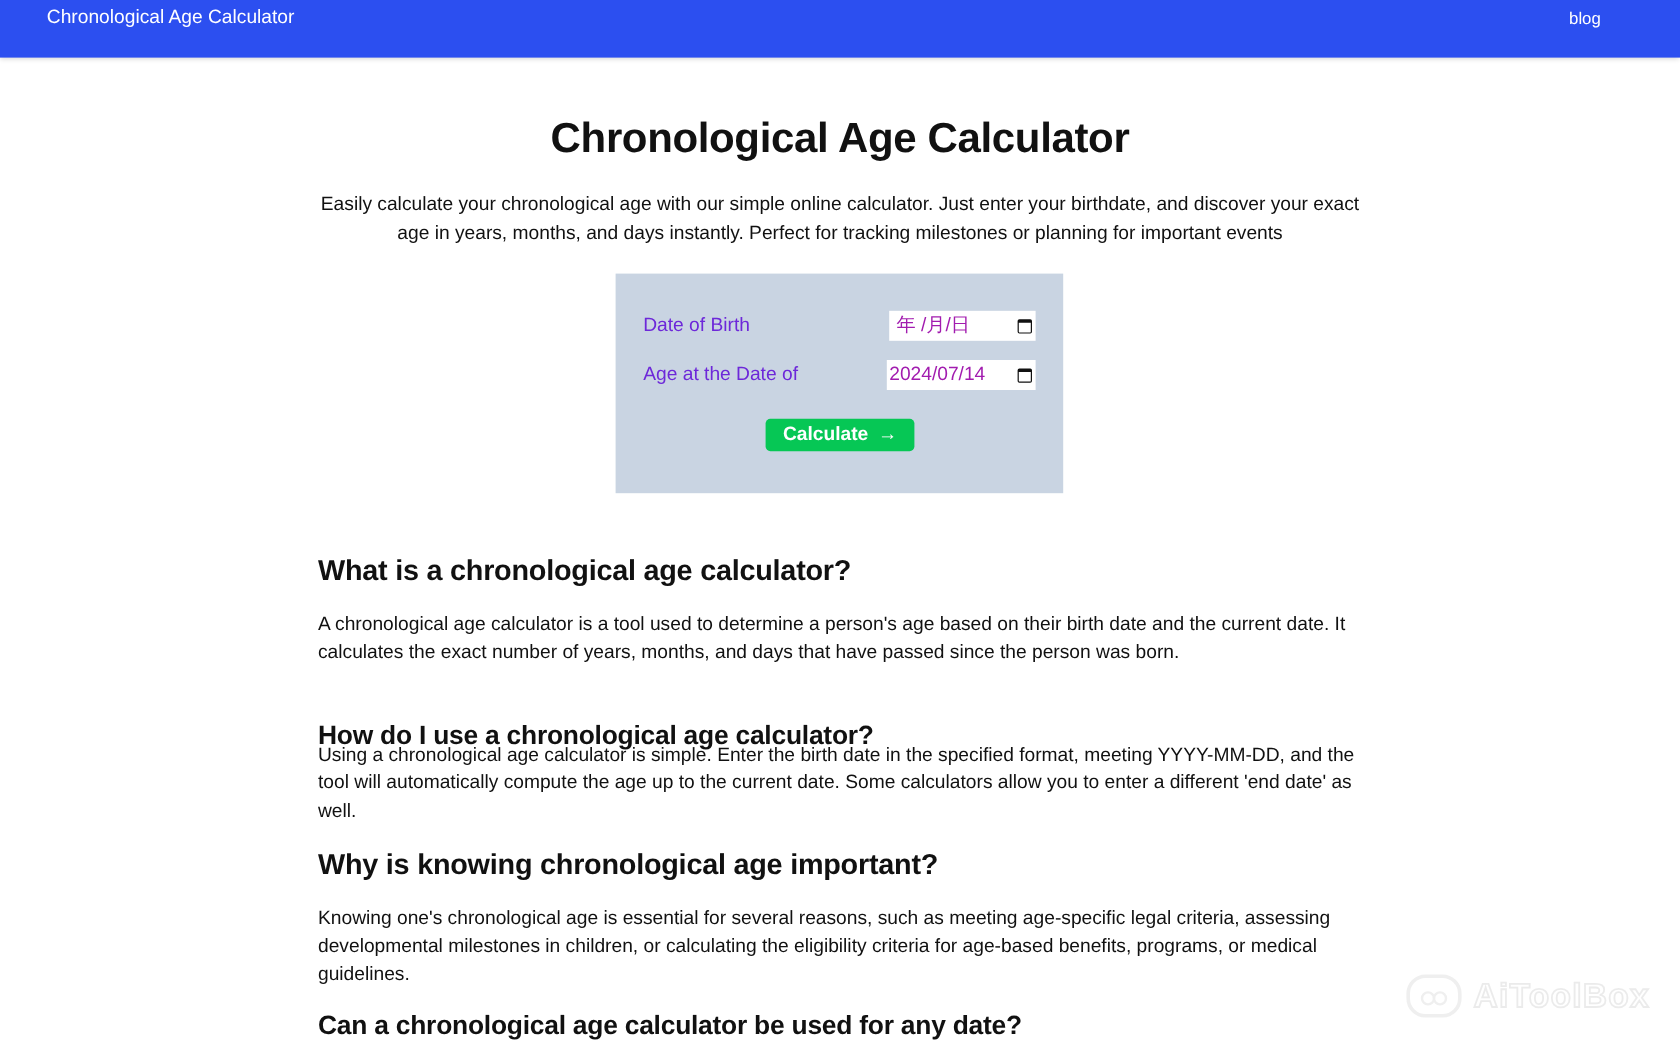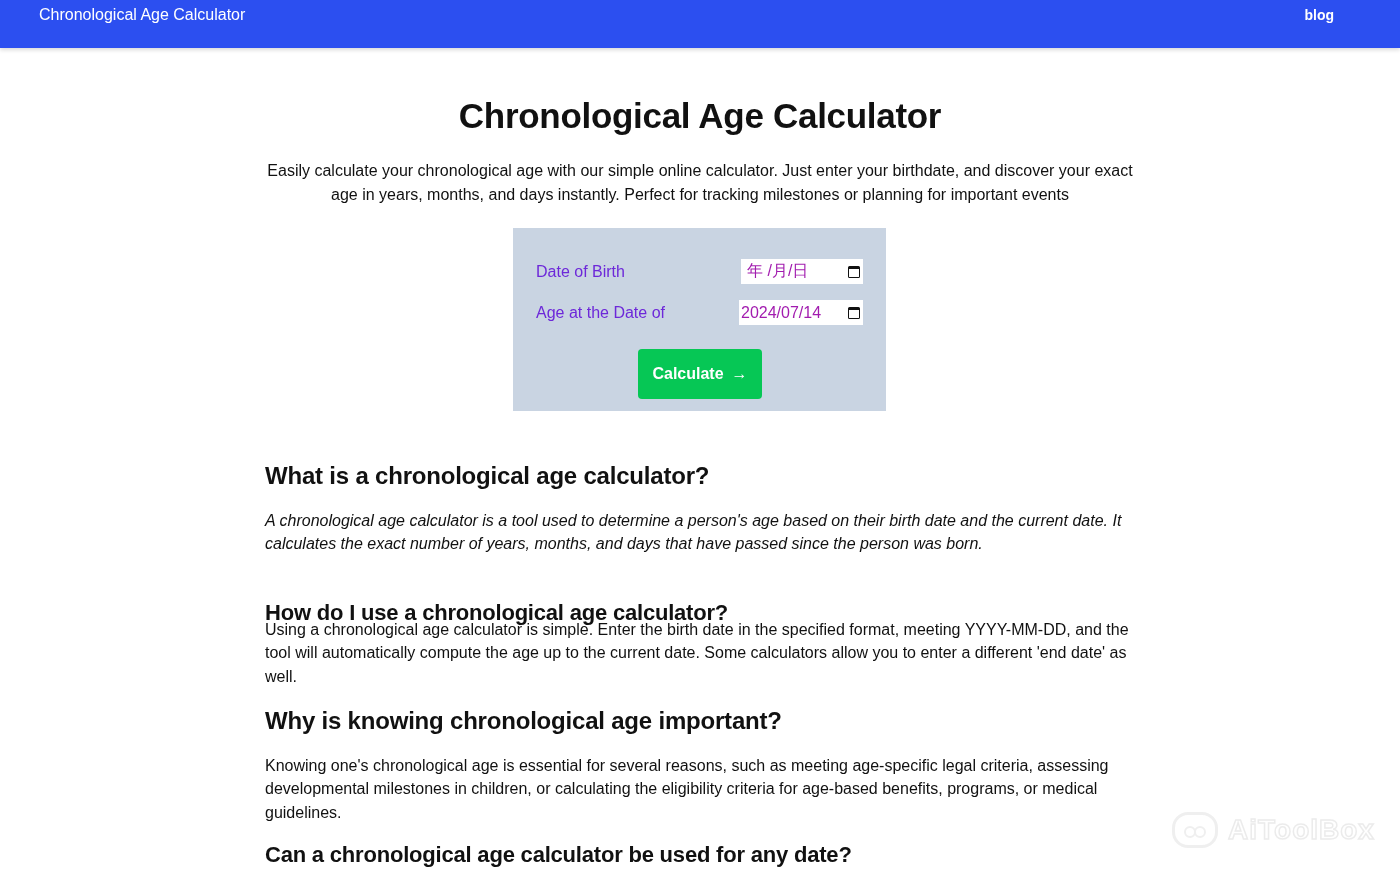--- a/index.html
+++ b/index.html
@@ -10,21 +10,21 @@
       position: absolute; left: 0; top: 0; width: 1400px; height: 48px;
       background: #2c4ff0;
       box-shadow: 0 2px 4px rgba(0,0,0,0.15);
     }
     .brand {
       position: absolute; left: 39px; top: 5px;
       color: #ffffff; font-size: 16px; line-height: 20px; text-decoration: none;
     }
     .nav-link {
       position: absolute; right: 66px; top: 6px;
-      color: #ffffff; font-size: 14px; font-weight: bold; line-height: 18px; text-decoration: none;
+      color: #ffffff; font-size: 14px; font-weight: normal; line-height: 18px; text-decoration: none;
     }
 
     .page-title {
       position: absolute; left: 0; top: 94px; width: 1400px; text-align: center;
       font-size: 35px; font-weight: bold; line-height: 44px; letter-spacing: -0.3px;
     }
     .intro {
       position: absolute; left: 265px; top: 159px; width: 870px; text-align: center;
       font-size: 16px; line-height: 23.5px; color: #111;
     }
@@ -40,21 +40,21 @@
       position: absolute; right: 23px; height: 25px; background: #ffffff;
       display: flex; align-items: center; justify-content: space-between;
       font-size: 16px; color: #a21caf; padding: 0 3px 0 6px; cursor: text;
     }
     .date-input .value { white-space: nowrap; }
     .cal-icon {
       width: 12px; height: 12px; border: 1.5px solid #111; border-top-width: 3.5px;
       border-radius: 1.5px; margin-left: 10px;
     }
     .calc-btn {
-      position: absolute; left: 125px; top: 121px; width: 124px; height: 50px;
+      position: absolute; left: 125px; top: 121px; width: 124px; height: 27px;
       background: #06c755; border-radius: 4px; color: #ffffff;
       font-size: 16px; font-weight: bold; border: none;
       display: flex; align-items: center; justify-content: center; gap: 8px; cursor: pointer;
       font-family: "Liberation Sans", "DejaVu Sans", sans-serif;
     }
     .arrow-icon { font-weight: normal; font-size: 16px; }
 
     .h2 {
       position: absolute; left: 265px; font-size: 24px; font-weight: bold; line-height: 36px; letter-spacing: -0.2px;
     }
@@ -105,21 +105,21 @@
     <span class="cal-icon"></span>
   </div>
 
   <button class="calc-btn">
     <span>Calculate</span>
     <span class="arrow-icon">→</span>
   </button>
 </div>
 
 <h2 class="h2" style="top:458px;">What is a chronological age calculator?</h2>
-<p class="para" style="top:509px;font-style:italic;">A chronological age calculator is a tool used to determine a person's age based on their birth date and the current date. It calculates the exact number of years, months, and days that have passed since the person was born.</p>
+<p class="para" style="top:509px;">A chronological age calculator is a tool used to determine a person's age based on their birth date and the current date. It calculates the exact number of years, months, and days that have passed since the person was born.</p>
 
 <h3 class="h3" style="top:573px;margin-top:26px;">How do I use a chronological age calculator?</h3>
 <p class="para" style="top:618px;">Using a chronological age calculator is simple. Enter the birth date in the specified format, meeting YYYY-MM-DD, and the tool will automatically compute the age up to the current date. Some calculators allow you to enter a different 'end date' as well.</p>
 
 <h2 class="h2" style="top:703px;">Why is knowing chronological age important?</h2>
 <p class="para" style="top:754px;">Knowing one's chronological age is essential for several reasons, such as meeting age-specific legal criteria, assessing developmental milestones in children, or calculating the eligibility criteria for age-based benefits, programs, or medical guidelines.</p>
 
 <h3 class="h3" style="top:841px;">Can a chronological age calculator be used for any date?</h3>
 
 <div class="watermark">

